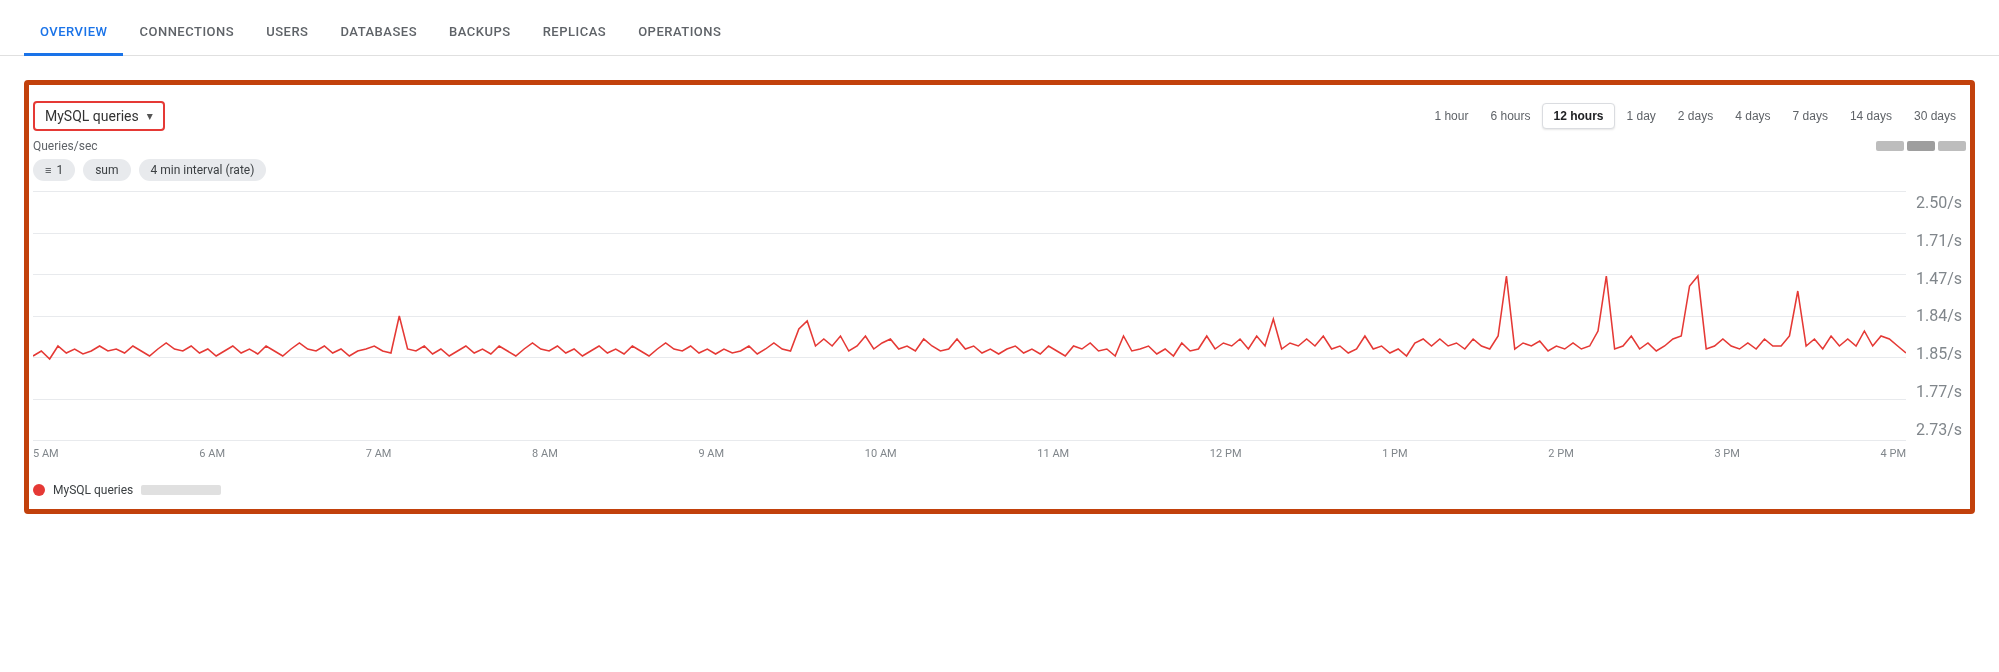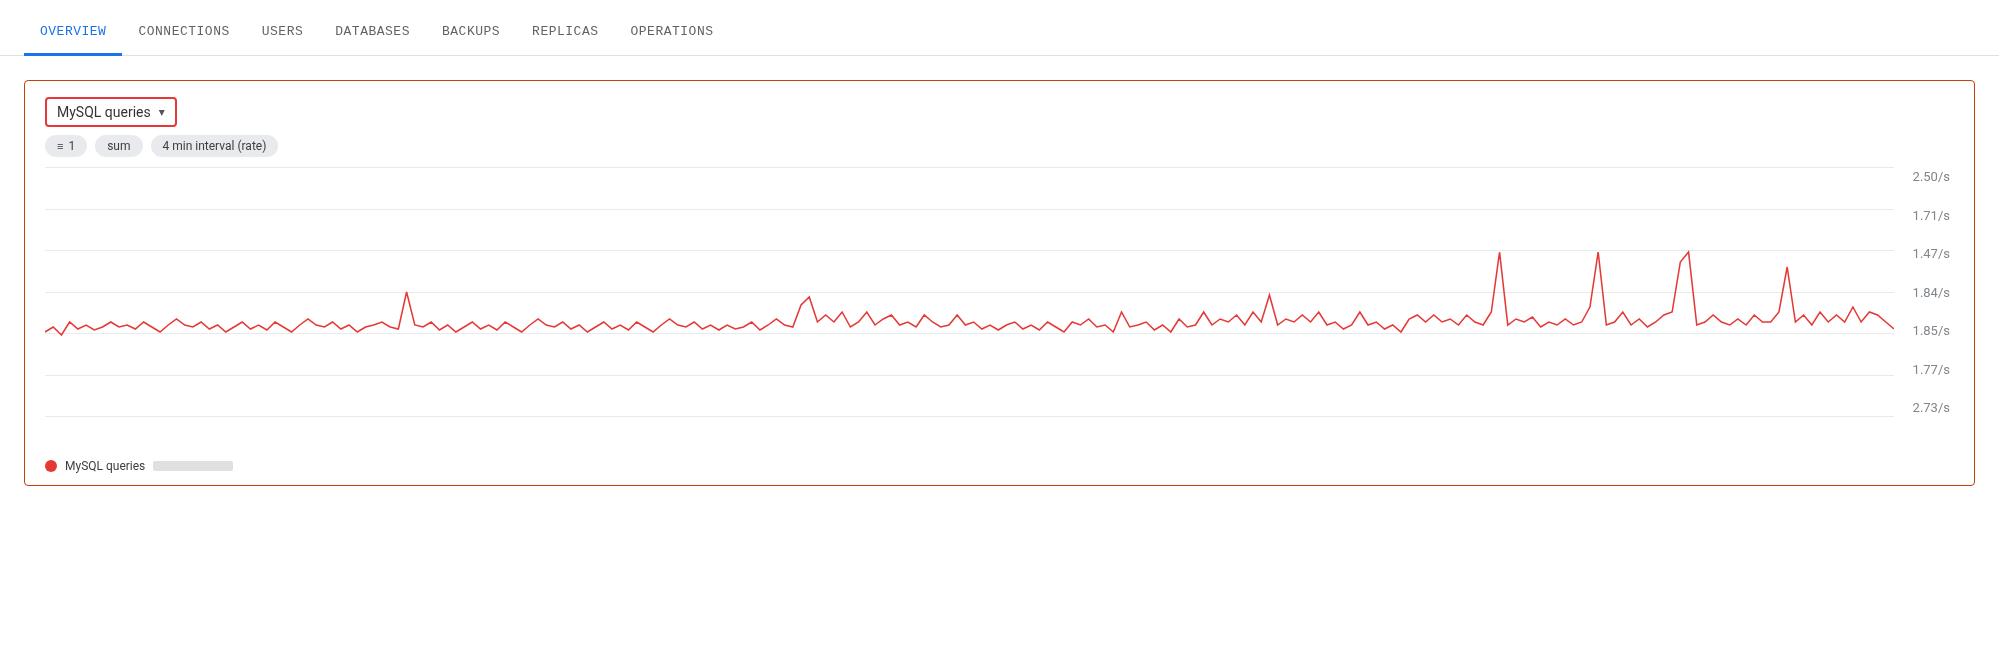--- a/index.html
+++ b/index.html
@@ -16,37 +16,36 @@
     .nav-tab {
       padding: 0 16px 14px;
       font-size: 13px;
       font-weight: 500;
       color: #5f6368;
       cursor: pointer;
       letter-spacing: 0.5px;
       text-transform: uppercase;
       border-bottom: 3px solid transparent;
       margin-bottom: -1px;
-      font-family: Liberation Mono, monospace;
     }
     .nav-tab.active {
       color: #1a73e8;
       border-bottom: 3px solid #1a73e8;
     }
 
     
     .main-content {
       padding: 24px 24px 16px;
     }
 
     
     .chart-card {
-      border: 1px solid #c2410c;
+      border: 5px solid #c2410c;
       border-radius: 4px;
-      padding: 16px 20px 12px;
+      padding: 16px 4px 12px;
     }
 
     
     .chart-header {
       display: flex;
       justify-content: space-between;
       align-items: center;
       margin-bottom: 8px;
     }
 
@@ -145,21 +144,21 @@
       right: 0;
       top: 0;
       width: 60px;
       bottom: 30px;
       display: flex;
       flex-direction: column;
       justify-content: space-between;
       padding: 2px 0;
     }
     .y-label {
-      font-size: 13px;
+      font-size: 16px;
       color: #80868b;
       text-align: right;
       padding-right: 4px;
     }
 
     .x-axis {
       position: absolute;
       left: 0;
       bottom: 0;
       right: 60px;
@@ -240,22 +239,41 @@
   </nav>
 
 <div class="main-content">
   <div class="chart-card">
 
     <div class="chart-header">
       <div class="chart-title-dropdown">
         <span>MySQL queries</span>
         <span class="dropdown-arrow">▾</span>
       </div>
+      <div class="time-range-buttons">
+      <button class="time-btn">1 hour</button>
+          <button class="time-btn">6 hours</button>
+          <button class="time-btn active">12 hours</button>
+          <button class="time-btn">1 day</button>
+          <button class="time-btn">2 days</button>
+          <button class="time-btn">4 days</button>
+          <button class="time-btn">7 days</button>
+          <button class="time-btn">14 days</button>
+          <button class="time-btn">30 days</button>
+        </div>
     </div>
 
+    <div class="queries-row">
+      <span class="queries-label">Queries/sec</span>
+      <div class="legend-color-bars">
+        <div class="legend-bar" style="background:#bdbdbd;"></div>
+        <div class="legend-bar" style="background:#9e9e9e;"></div>
+        <div class="legend-bar" style="background:#bdbdbd;"></div>
+      </div>
+    </div>
 
     <div class="filter-row">
     <div class="filter-pill">
           <span class="pill-icon">≡</span>
           <span>1</span>
         </div>
         <div class="filter-pill">
           <span>sum</span>
         </div>
         <div class="filter-pill">
@@ -284,20 +302,34 @@
       <div class="y-axis">
       <div class="y-label">2.50/s</div>
           <div class="y-label">1.71/s</div>
           <div class="y-label">1.47/s</div>
           <div class="y-label">1.84/s</div>
           <div class="y-label">1.85/s</div>
           <div class="y-label">1.77/s</div>
           <div class="y-label">2.73/s</div>
         </div>
 
+      <div class="x-axis">
+      <div class="x-label">5 AM</div>
+          <div class="x-label">6 AM</div>
+          <div class="x-label">7 AM</div>
+          <div class="x-label">8 AM</div>
+          <div class="x-label">9 AM</div>
+          <div class="x-label">10 AM</div>
+          <div class="x-label">11 AM</div>
+          <div class="x-label">12 PM</div>
+          <div class="x-label">1 PM</div>
+          <div class="x-label">2 PM</div>
+          <div class="x-label">3 PM</div>
+          <div class="x-label">4 PM</div>
+        </div>
     </div>
 
     <div class="legend-row">
       <div class="legend-dot"></div>
       <span class="legend-text">MySQL queries</span>
       <div class="legend-value-bar"></div>
     </div>
 
   </div>
 </div>

